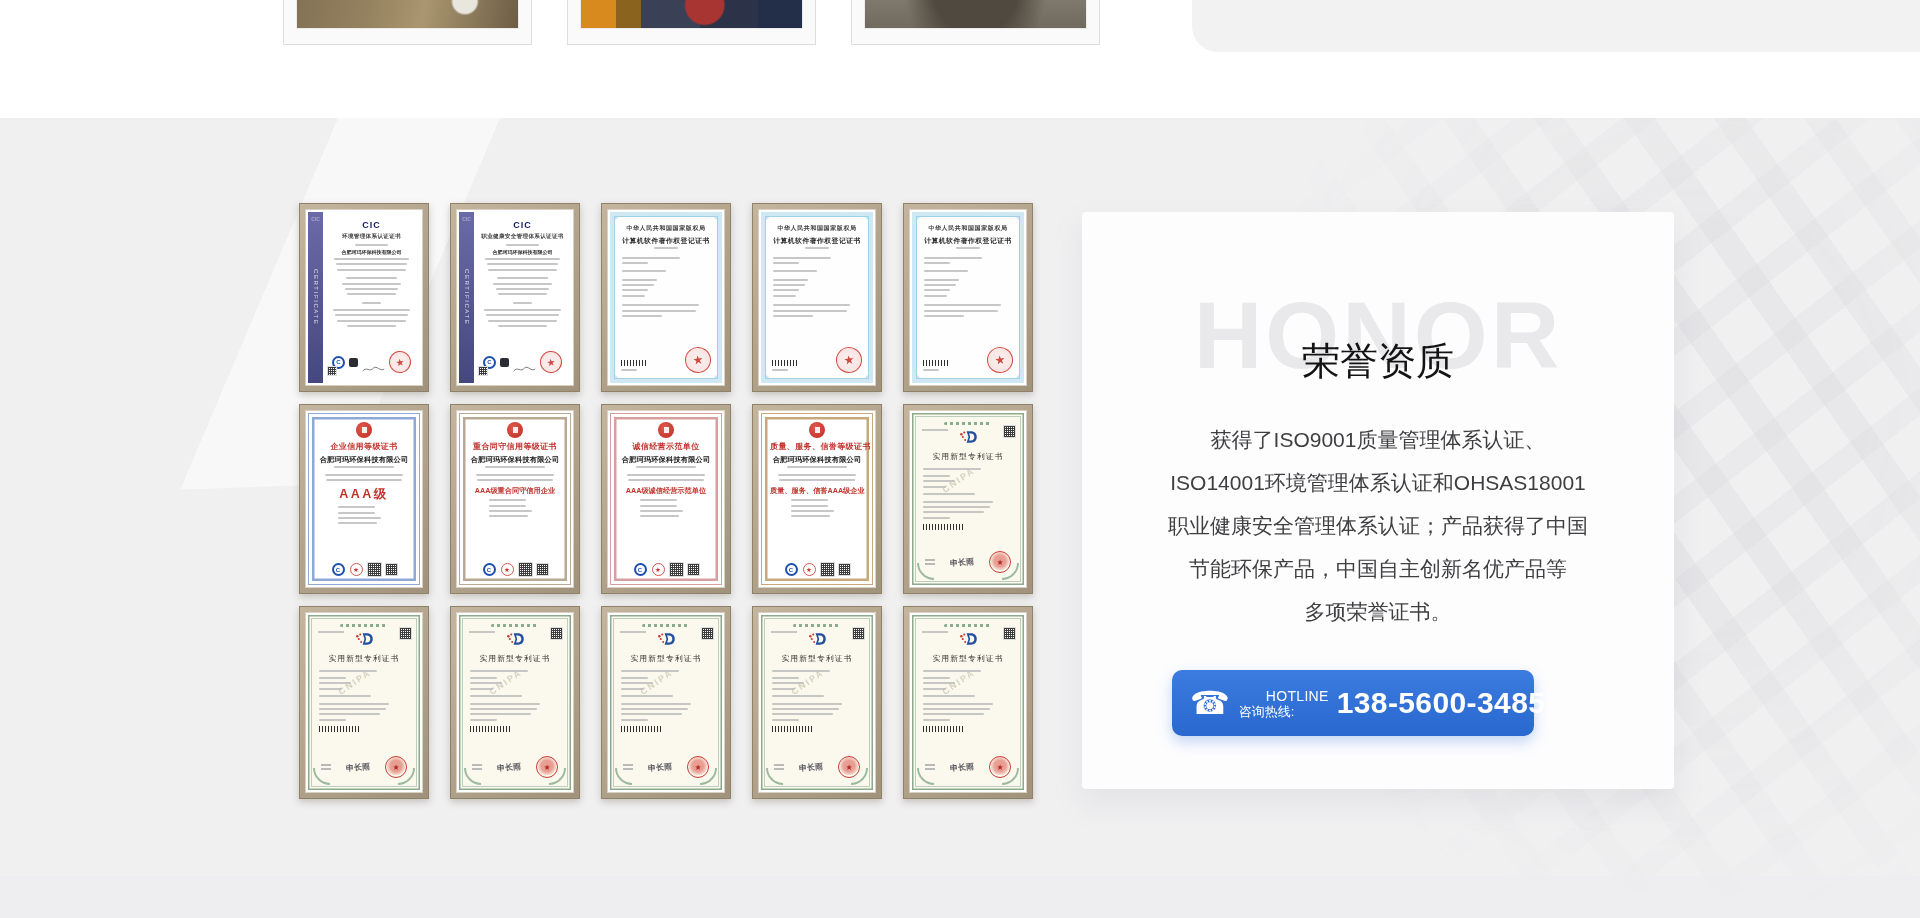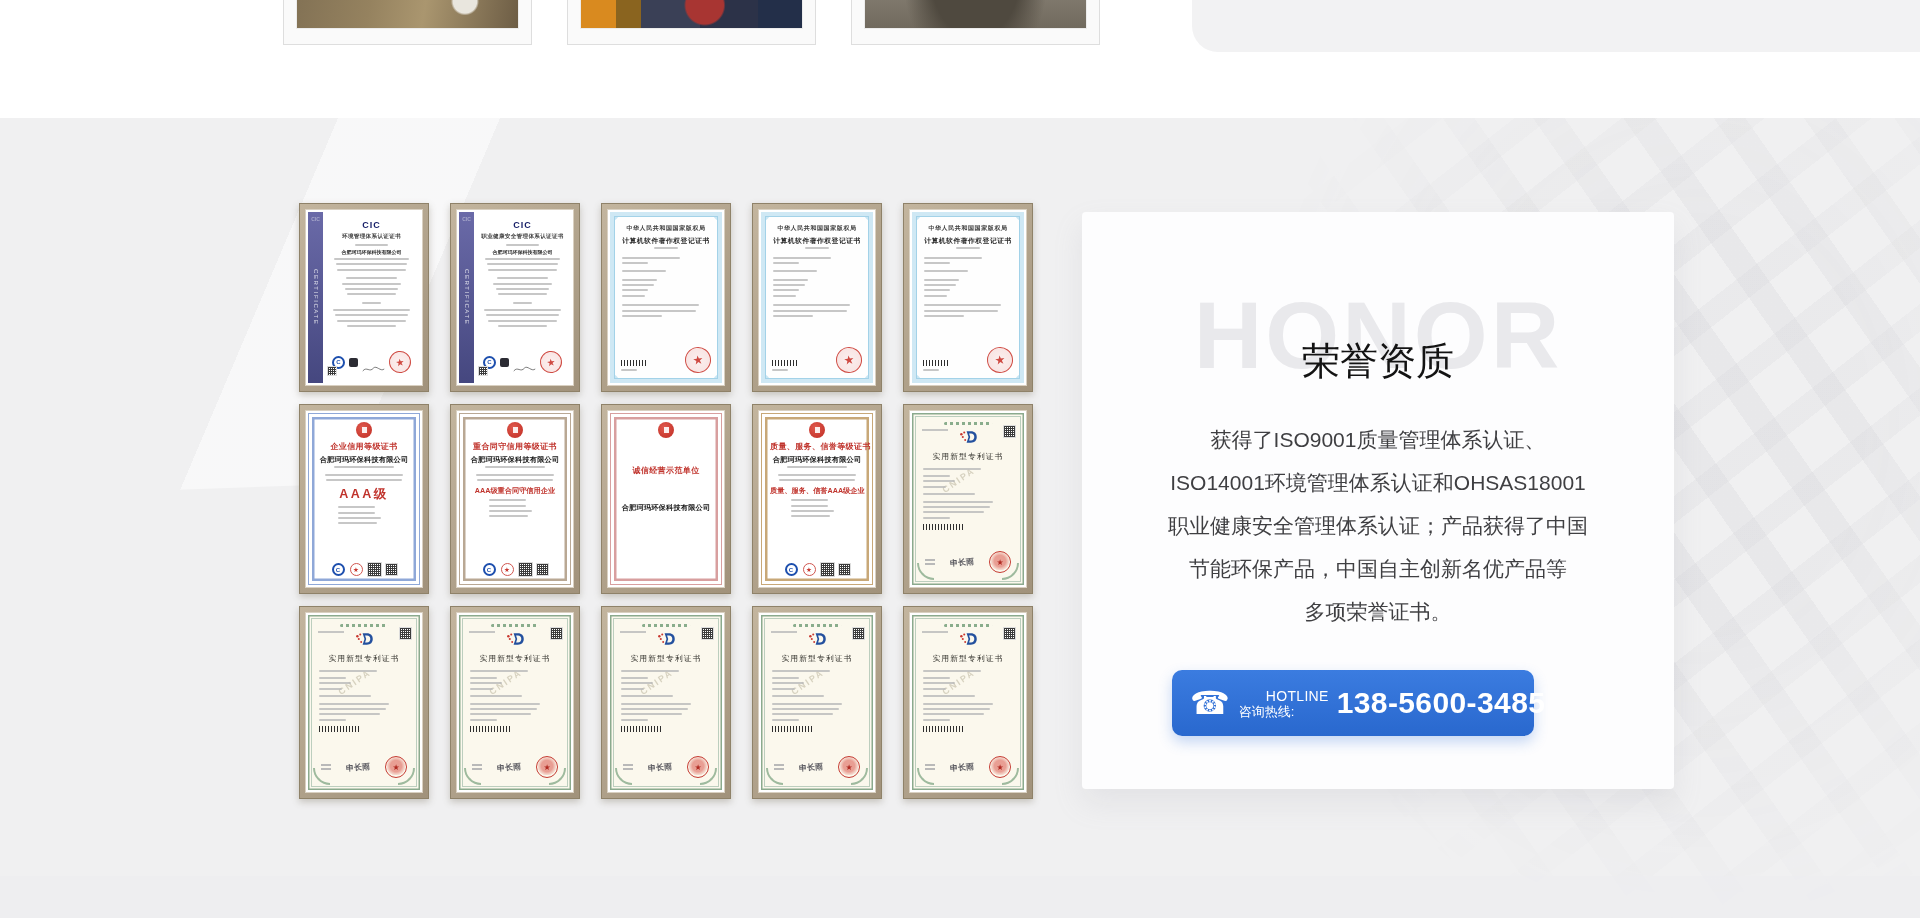--- a/index.html
+++ b/index.html
@@ -394,21 +394,21 @@
                 <div class="ring-blue">C</div>
                 <div class="ring-red">★</div>
                 <div class="qr" style="width: 13px; height: 13px;"></div>
                 <div class="qr" style="width: 11px; height: 11px;"></div>
               </div>
             </div>
           </div>
         </div>
         <div class="cert">
           <div class="cert-mat">
-            <div class="cert-paper paper-credit" style="box-shadow: rgb(216, 159, 159) 0px 0px 0px 1px inset, rgb(255, 255, 255) 0px 0px 0px 4px inset, rgb(216, 159, 159) 0px 0px 0px 6.5px inset; gap: 24px;">
+            <div class="cert-paper paper-credit" style="box-shadow: rgb(216, 159, 159) 0px 0px 0px 1px inset, rgb(255, 255, 255) 0px 0px 0px 4px inset, rgb(216, 159, 159) 0px 0px 0px 6.5px inset;">
               <div class="seal-top">
                 <i></i>
               </div>
               <div class="cr-title">诚信经营示范单位</div>
               <div class="cr-company">合肥珂玛环保科技有限公司</div>
               <div class="ph-line" style="width: 64%;"></div>
               <div class="ph-gap" style="height: 2px;"></div>
               <div class="ph-line" style="width: 84%;"></div>
               <div class="ph-line" style="width: 80%;"></div>
               <div class="cr-grade">AAA级诚信经营示范单位</div>

